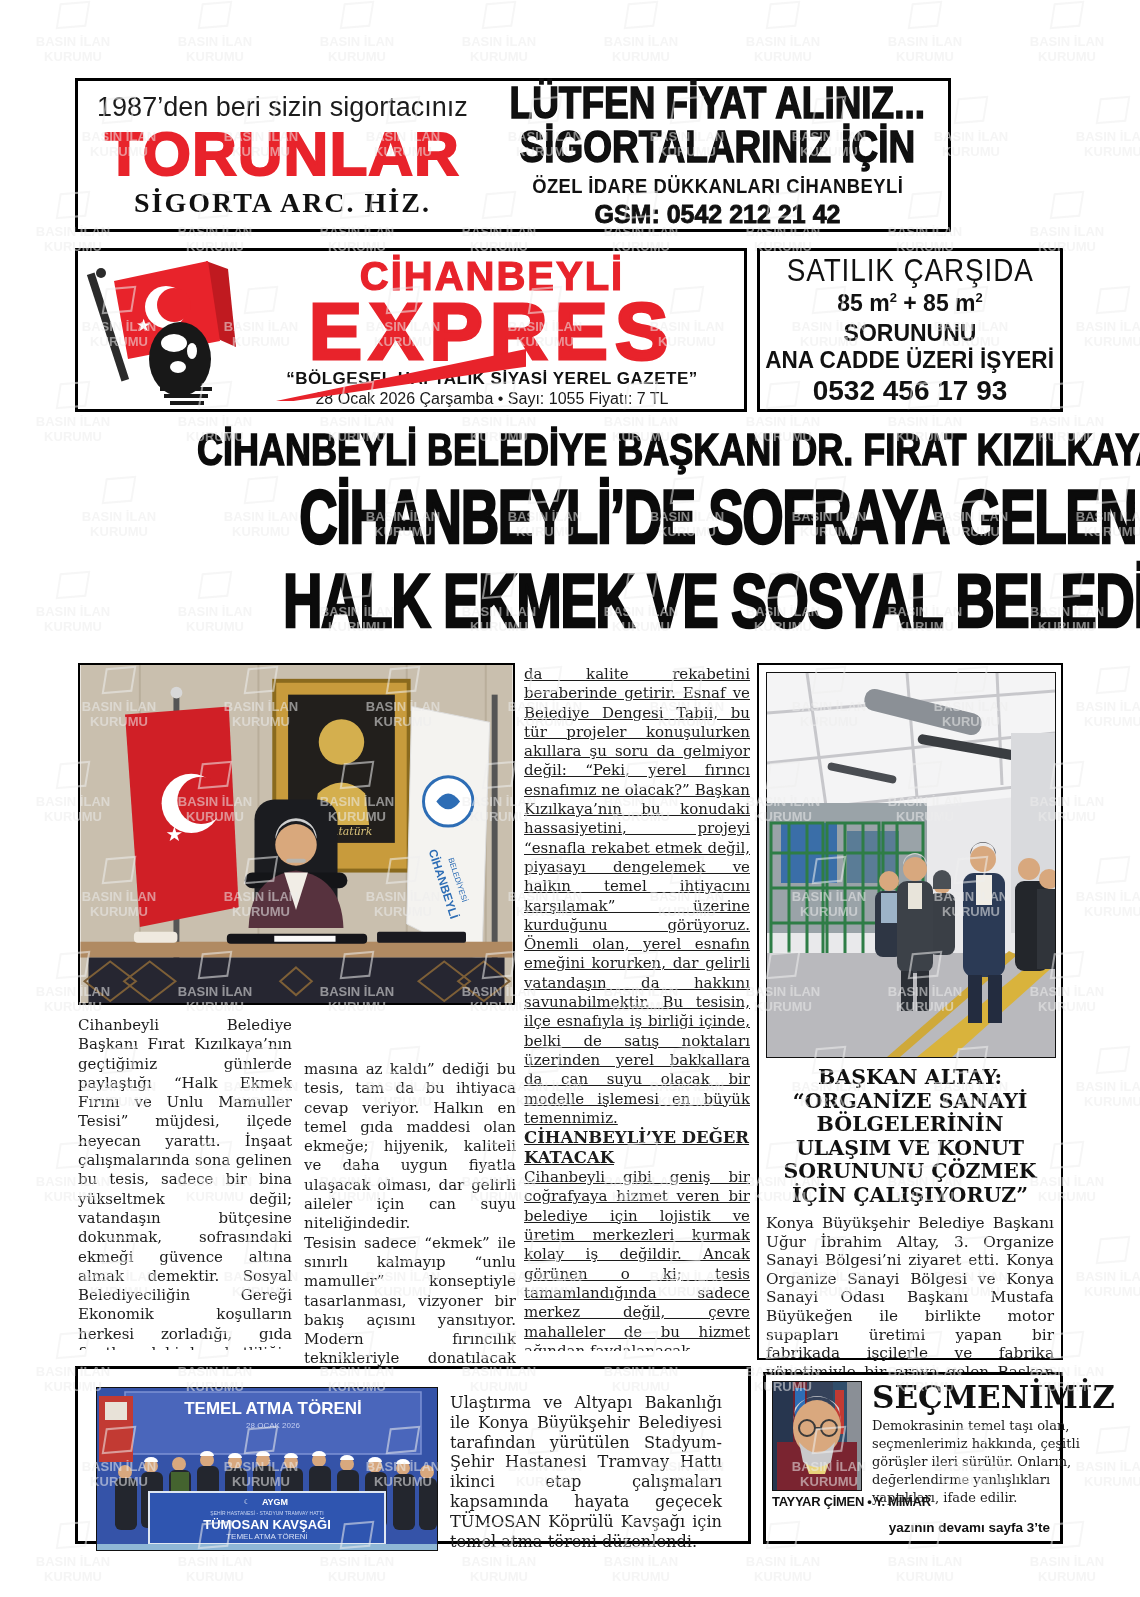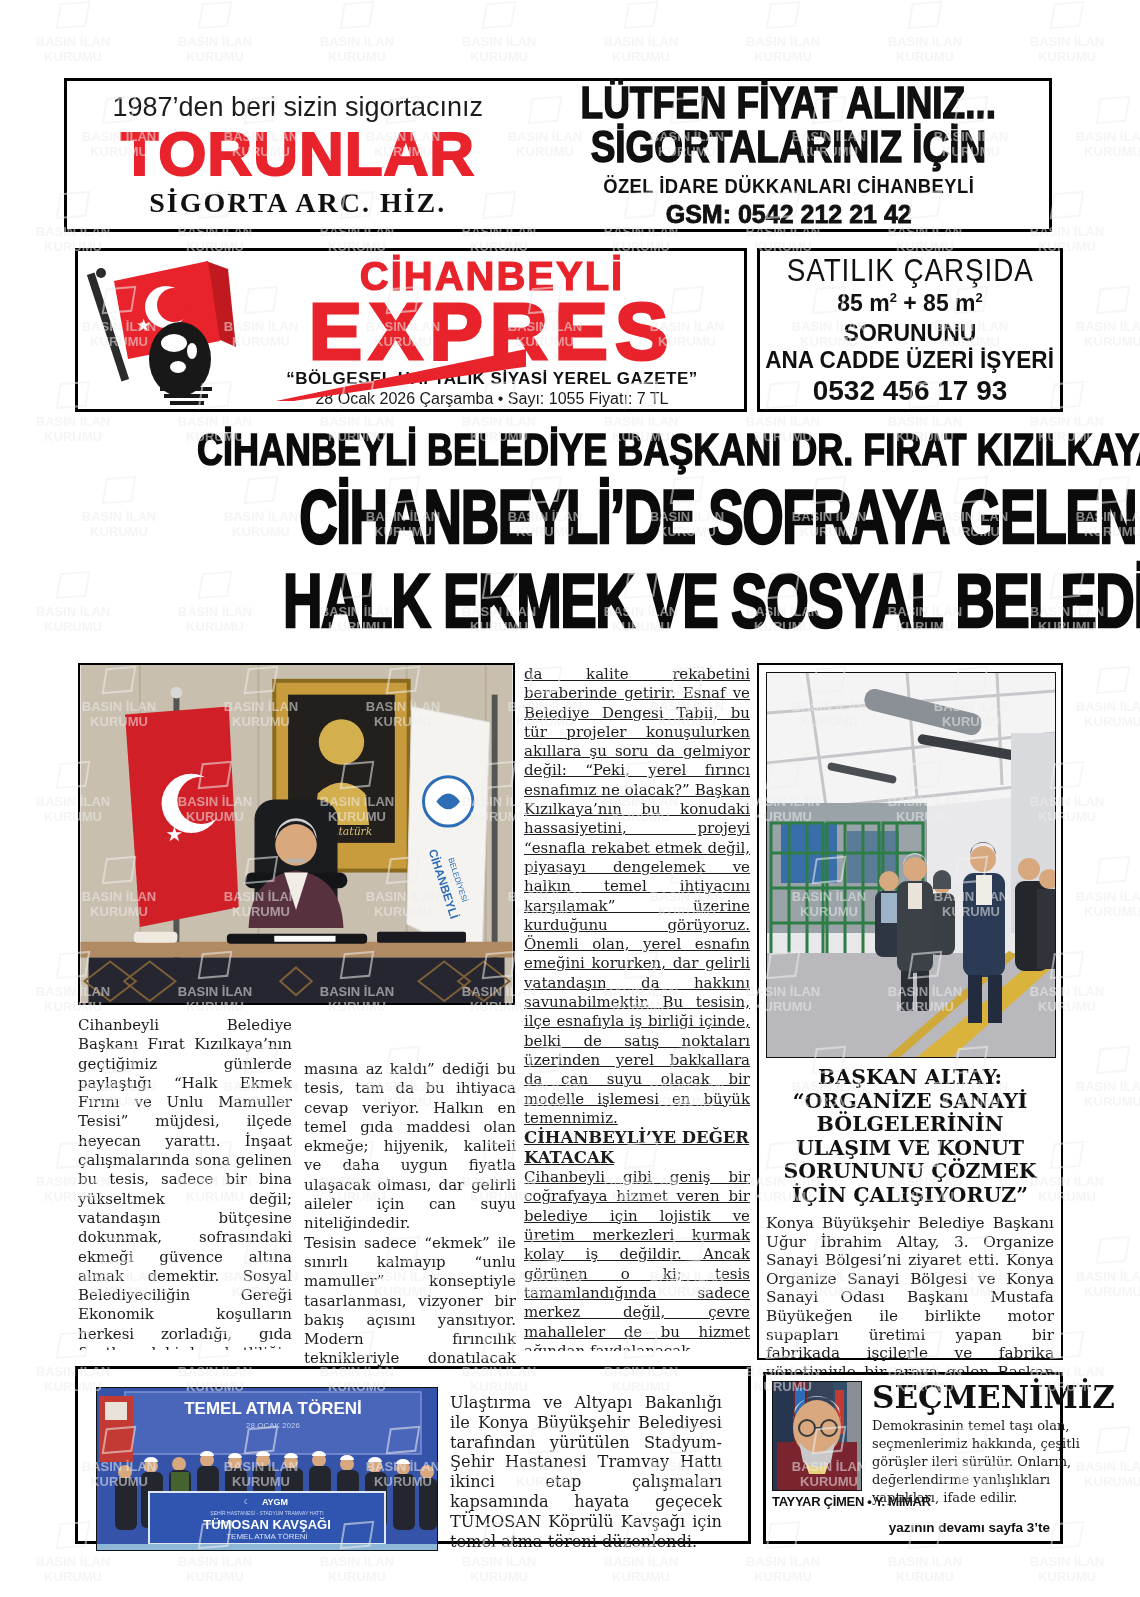--- a/index.html
+++ b/index.html
@@ -11,21 +11,21 @@
   .cond{display:inline-block;white-space:nowrap;transform-origin:center;}
 
   
   #wm-layer{position:absolute;inset:0;z-index:6;pointer-events:none;opacity:.55;}
   .wm{position:absolute;width:130px;text-align:center;color:#ededed;
       font-family:"Liberation Sans",sans-serif;font-weight:800;font-size:13px;line-height:15px;}
   .wm-cube{display:inline-block;width:26px;height:22px;border:2px solid #efefef;
       transform:skewX(-14deg) rotate(-5deg);margin-bottom:3px;}
 
   
-  .topad{left:64px;top:78px;width:988px;height:154px;display:flex;z-index:1;}
+  .topad{left:75px;top:78px;width:876px;height:154px;display:flex;z-index:1;}
   .topad-left{width:47%;display:flex;flex-direction:column;justify-content:center;align-items:center;}
   .topad-right{width:53%;display:flex;flex-direction:column;justify-content:center;align-items:center;}
   .tagline{font-size:27px;color:#1c1c1c;}
   .brand{color:#e8232b;font-size:62px;font-weight:900;letter-spacing:1px;line-height:62px;
          -webkit-text-stroke:2px #e8232b;}
   .brand-sub{font-family:"Liberation Serif",serif;font-weight:700;font-size:28px;letter-spacing:2px;margin-top:2px;}
   .shout{font-size:44px;font-weight:900;line-height:44px;-webkit-text-stroke:1.5px #0d0d0d;}
   .ad-line3{font-size:20px;font-weight:700;margin-top:6px;letter-spacing:.5px;}
   .ad-line4{font-size:25px;font-weight:900;margin-top:2px;-webkit-text-stroke:.8px #0d0d0d;}
 

